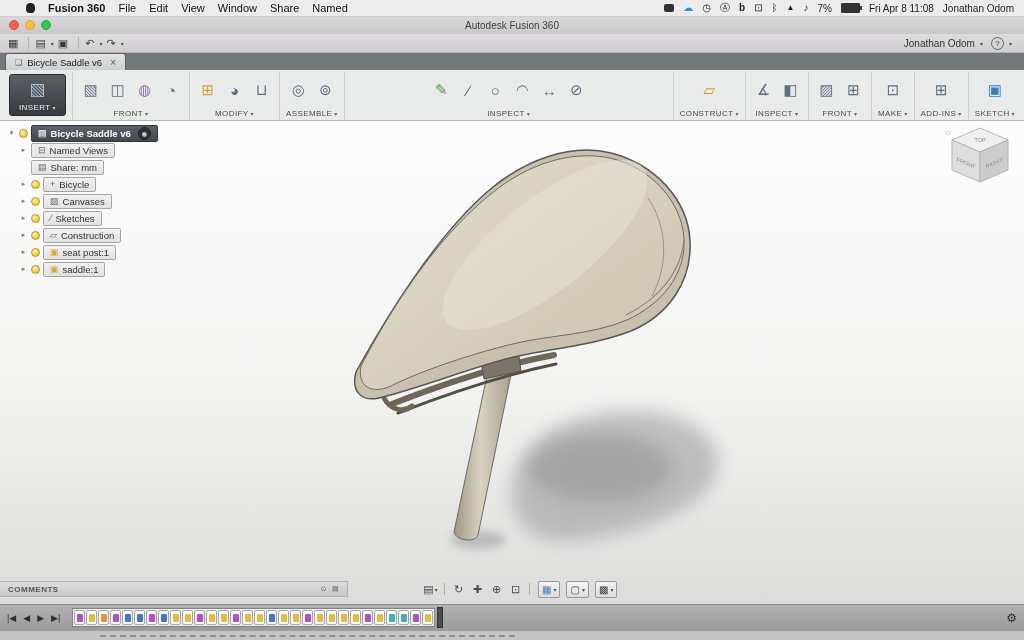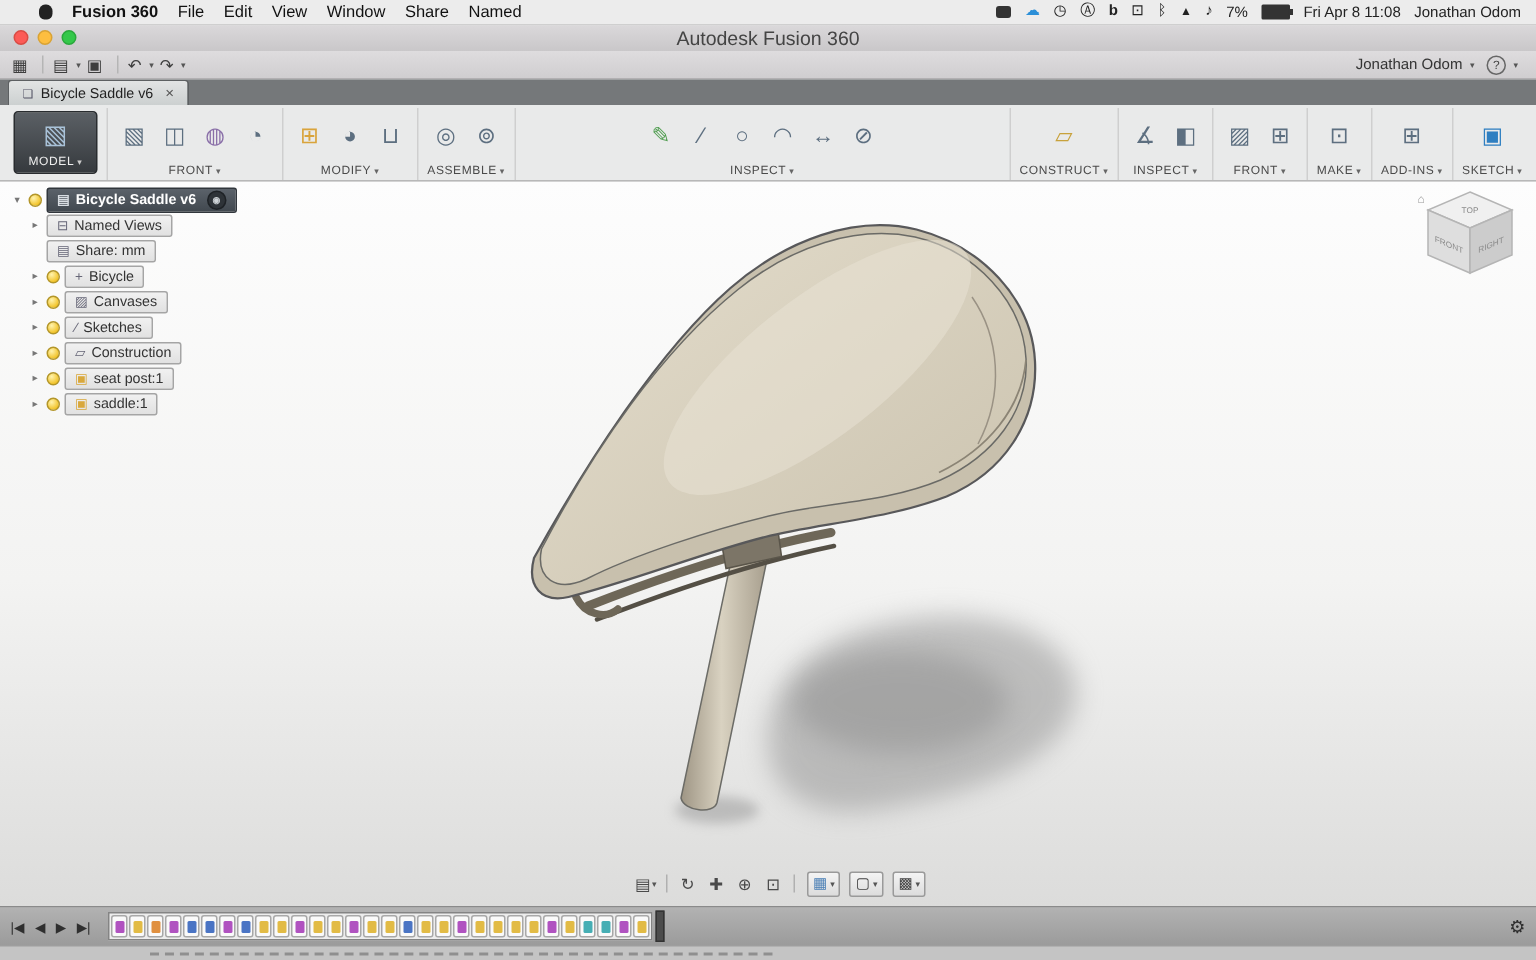--- a/index.html
+++ b/index.html
@@ -22,21 +22,21 @@
   .mright{margin-left:auto;display:flex;align-items:center;gap:9px;font-size:10px;color:#222;}
   .sicon{font-size:10px;line-height:1;}
   .speech{width:10px;height:8px;background:#333;border-radius:2px;}
   .batt{width:17px;height:8px;border:1px solid #333;border-radius:1px;position:relative;background:#333;}
   .batt::after{content:"";position:absolute;right:-3px;top:2px;width:2px;height:4px;background:#333;}
   .wifi{font-size:8px;}
 
   
   .titlebar{position:absolute;left:0;top:17px;width:1024px;height:17px;
             background:linear-gradient(#dad8da,#c9c7c9);border-bottom:1px solid #adabad;
-            display:flex;align-items:center;justify-content:center;font-size:13px;color:#444;z-index:20;}
+            display:flex;align-items:center;justify-content:center;font-size:10px;color:#444;z-index:20;}
   .lights{position:absolute;left:9px;top:3px;display:flex;gap:6px;}
   .light{width:10px;height:10px;border-radius:50%;box-sizing:border-box;}
   .lr{background:#fc5b57;border:1px solid #d94c44;}
   .ly{background:#fdbe40;border:1px solid #d9a335;}
   .lg{background:#34c84a;border:1px solid #2aa83c;}
 
   
   .quickbar{position:absolute;left:0;top:34px;width:1024px;height:19px;
             background:linear-gradient(#dedcde,#d0ced0);border-bottom:1px solid #b2b0b2;
             display:flex;align-items:center;padding:0 8px;box-sizing:border-box;
@@ -247,21 +247,21 @@
       <span>Bicycle Saddle v6</span>
       <span class="tabclose">×</span>
     </div>
   </div>
 
   <div class="ribbon">
     <div class="rgroup">
       <div class="model-btn">
         <span class="ricon">▧</span>
         <span class="rlabel">
-            <span>MODEL</span>
+            <span>INSERT</span>
             <span class="rcaret">▾</span>
           </span>
       </div>
     </div>
     <div class="rgroup">
       <div class="ricons">
         <span class="ricon">▧</span>
         <span class="ricon">◫</span>
         <span class="ricon ic-purple">◍</span>
         <span class="ricon">◔</span>
@@ -449,20 +449,27 @@
       <text x="38" y="17" font-size="5.5" fill="#8a8a8a" text-anchor="middle" font-family="Liberation Sans, sans-serif">TOP</text>
       <g transform="translate(24,40) skewY(23)">
         <text x="0" y="0" font-size="5.5" fill="#8a8a8a" text-anchor="middle" font-family="Liberation Sans, sans-serif">FRONT</text>
       </g>
       <g transform="translate(52,40) skewY(-23)">
         <text x="0" y="0" font-size="5.5" fill="#8a8a8a" text-anchor="middle" font-family="Liberation Sans, sans-serif">RIGHT</text>
       </g>
     </svg>
   </div>
 
+  <div class="comments">
+    <span>COMMENTS</span>
+    <span class="bh-right">
+      <span class="bh-icon">⊙</span>
+      <span class="bh-icon">▤</span>
+    </span>
+  </div>
 
   <div class="navbar">
     <span class="nbtn">
       <span>▤</span>
         <span class="ncaret">▾</span>
     </span>
     <span class="ndiv"></span>
     <span class="nbtn">↻</span>
     <span class="nbtn">✚</span>
     <span class="nbtn">⊕</span>

